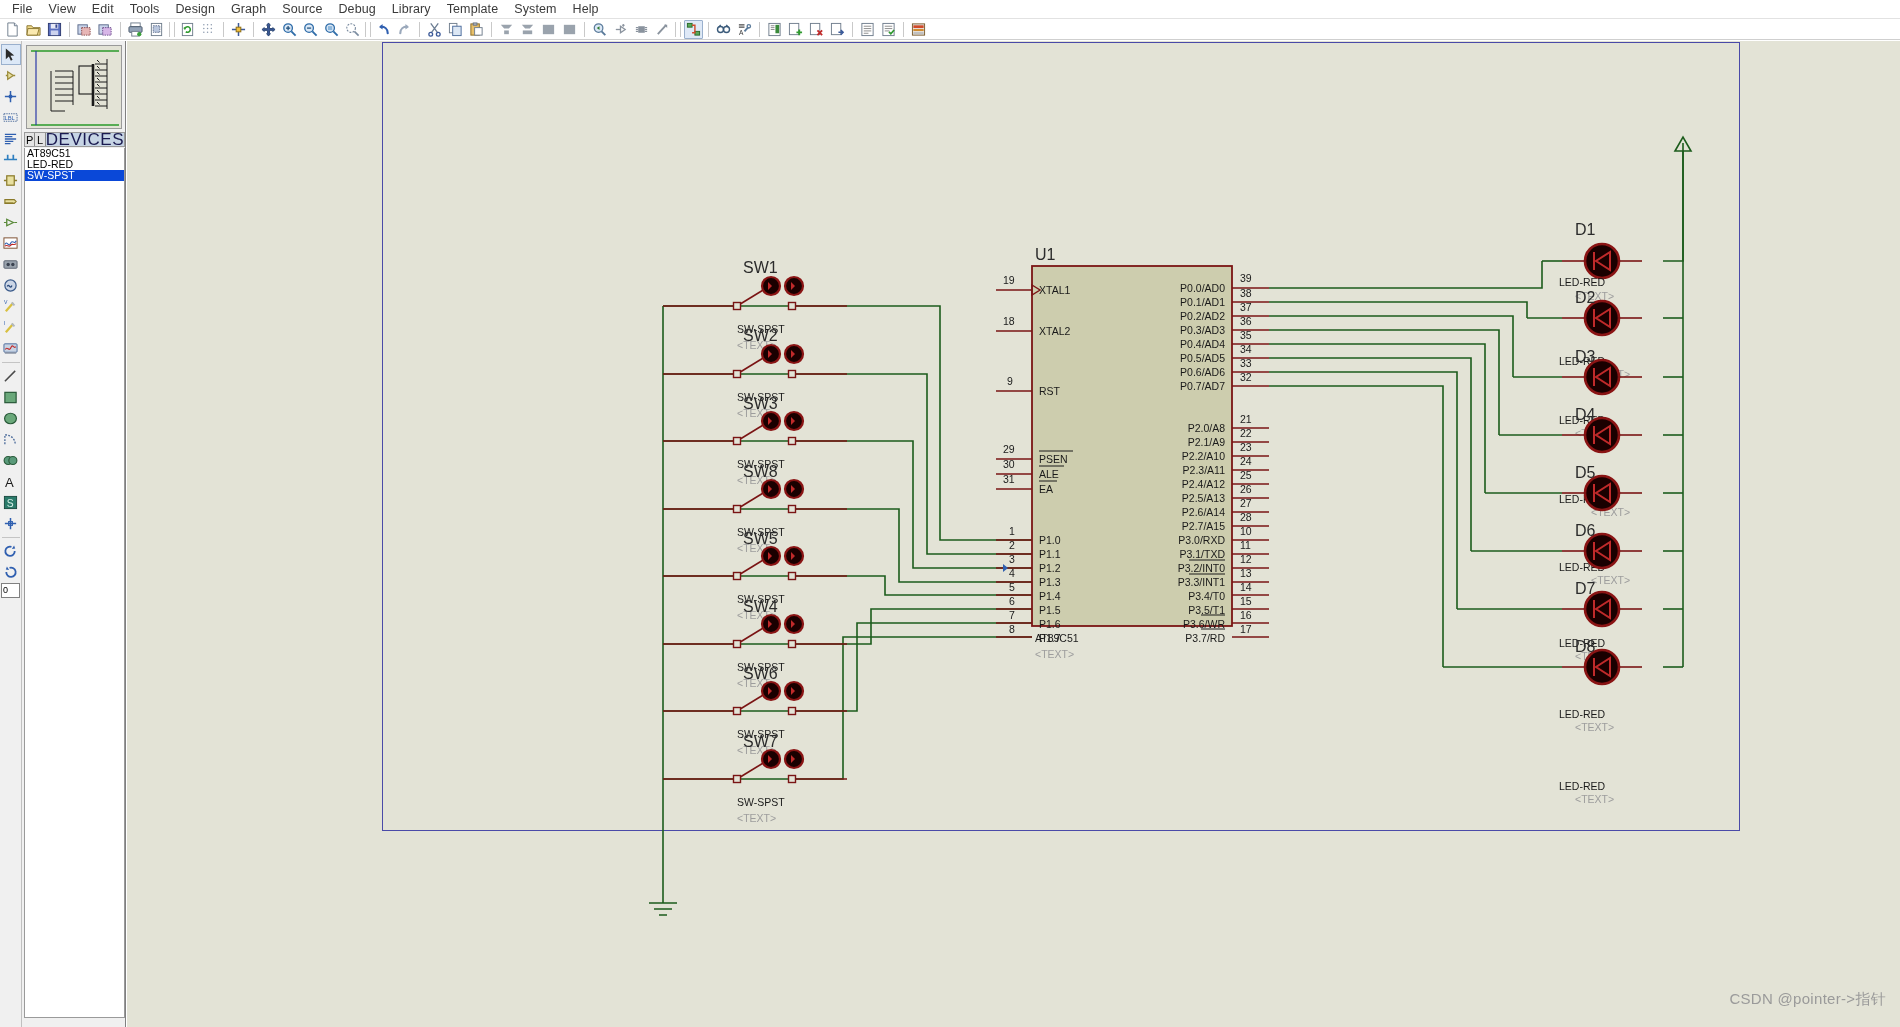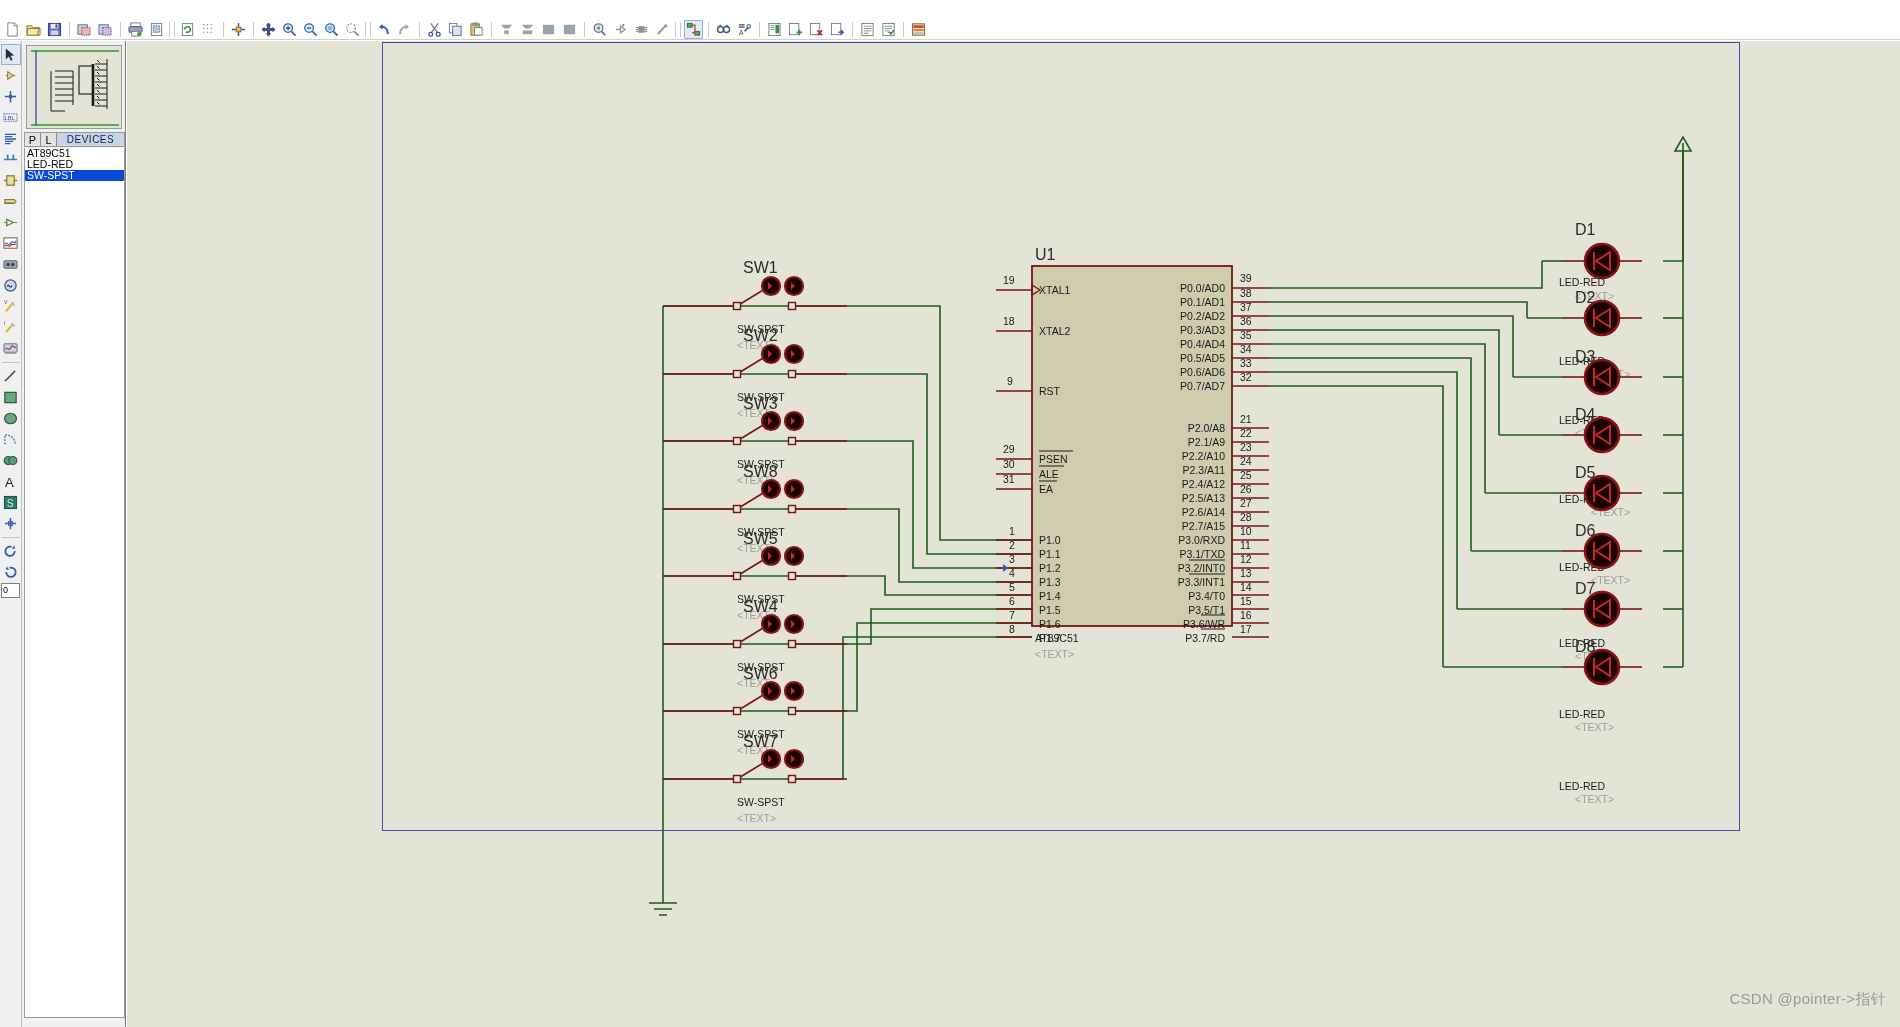--- a/index.html
+++ b/index.html
@@ -105,21 +105,21 @@
   }
   .devhdr .pl {
     width: 16px;
     border-right: 1px solid #8c8c8c;
     background: #e3e3e3;
     font-size: 11px; color: #000;
     display: flex; align-items: center; justify-content: center;
   }
   .devhdr .dtitle {
     flex: 1;
-    font-size: 10px; color: #1a1a50;
+    font-size: 17px; color: #1a1a50;
     display: flex; align-items: center; justify-content: center;
     letter-spacing: .5px;
   }
   .devlist {
     position: absolute; top: 107px; left: 2px;
     width: 101px; height: 870px;
     background: #ffffff;
     border: 1px solid #9a9a9a;
     border-top: none;
     padding: 0;
@@ -168,20 +168,34 @@
   .t-val  { font-size: 10.5px; fill: #1a1a1a; }
   .t-txt  { font-size: 10.5px; fill: #9d9d9d; }
   .t-pin  { font-size: 10.5px; fill: #1a1a1a; }
   .t-num  { font-size: 10.5px; fill: #1a1a1a; }
 </style>
 </head>
 <body>
 
 <div id="app">
 
+  <div class="menubar">
+    <div class="menu-item">File</div>
+    <div class="menu-item">View</div>
+    <div class="menu-item">Edit</div>
+    <div class="menu-item">Tools</div>
+    <div class="menu-item">Design</div>
+    <div class="menu-item">Graph</div>
+    <div class="menu-item">Source</div>
+    <div class="menu-item">Debug</div>
+    <div class="menu-item">Library</div>
+    <div class="menu-item">Template</div>
+    <div class="menu-item">System</div>
+    <div class="menu-item">Help</div>
+  </div>
 
   <div class="toolbar">
 
     <div class="tb-btn">
       <svg width="15" height="15" viewBox="0 0 16 16">
           <path d="M3 1h7l3 3v11H3z" fill="#fff" stroke="#6f7d8c" stroke-width="1"></path>
           <path d="M10 1v3h3" fill="#dfe7f0" stroke="#6f7d8c" stroke-width="1"></path>
         </svg>
     </div>
     <div class="tb-btn">

